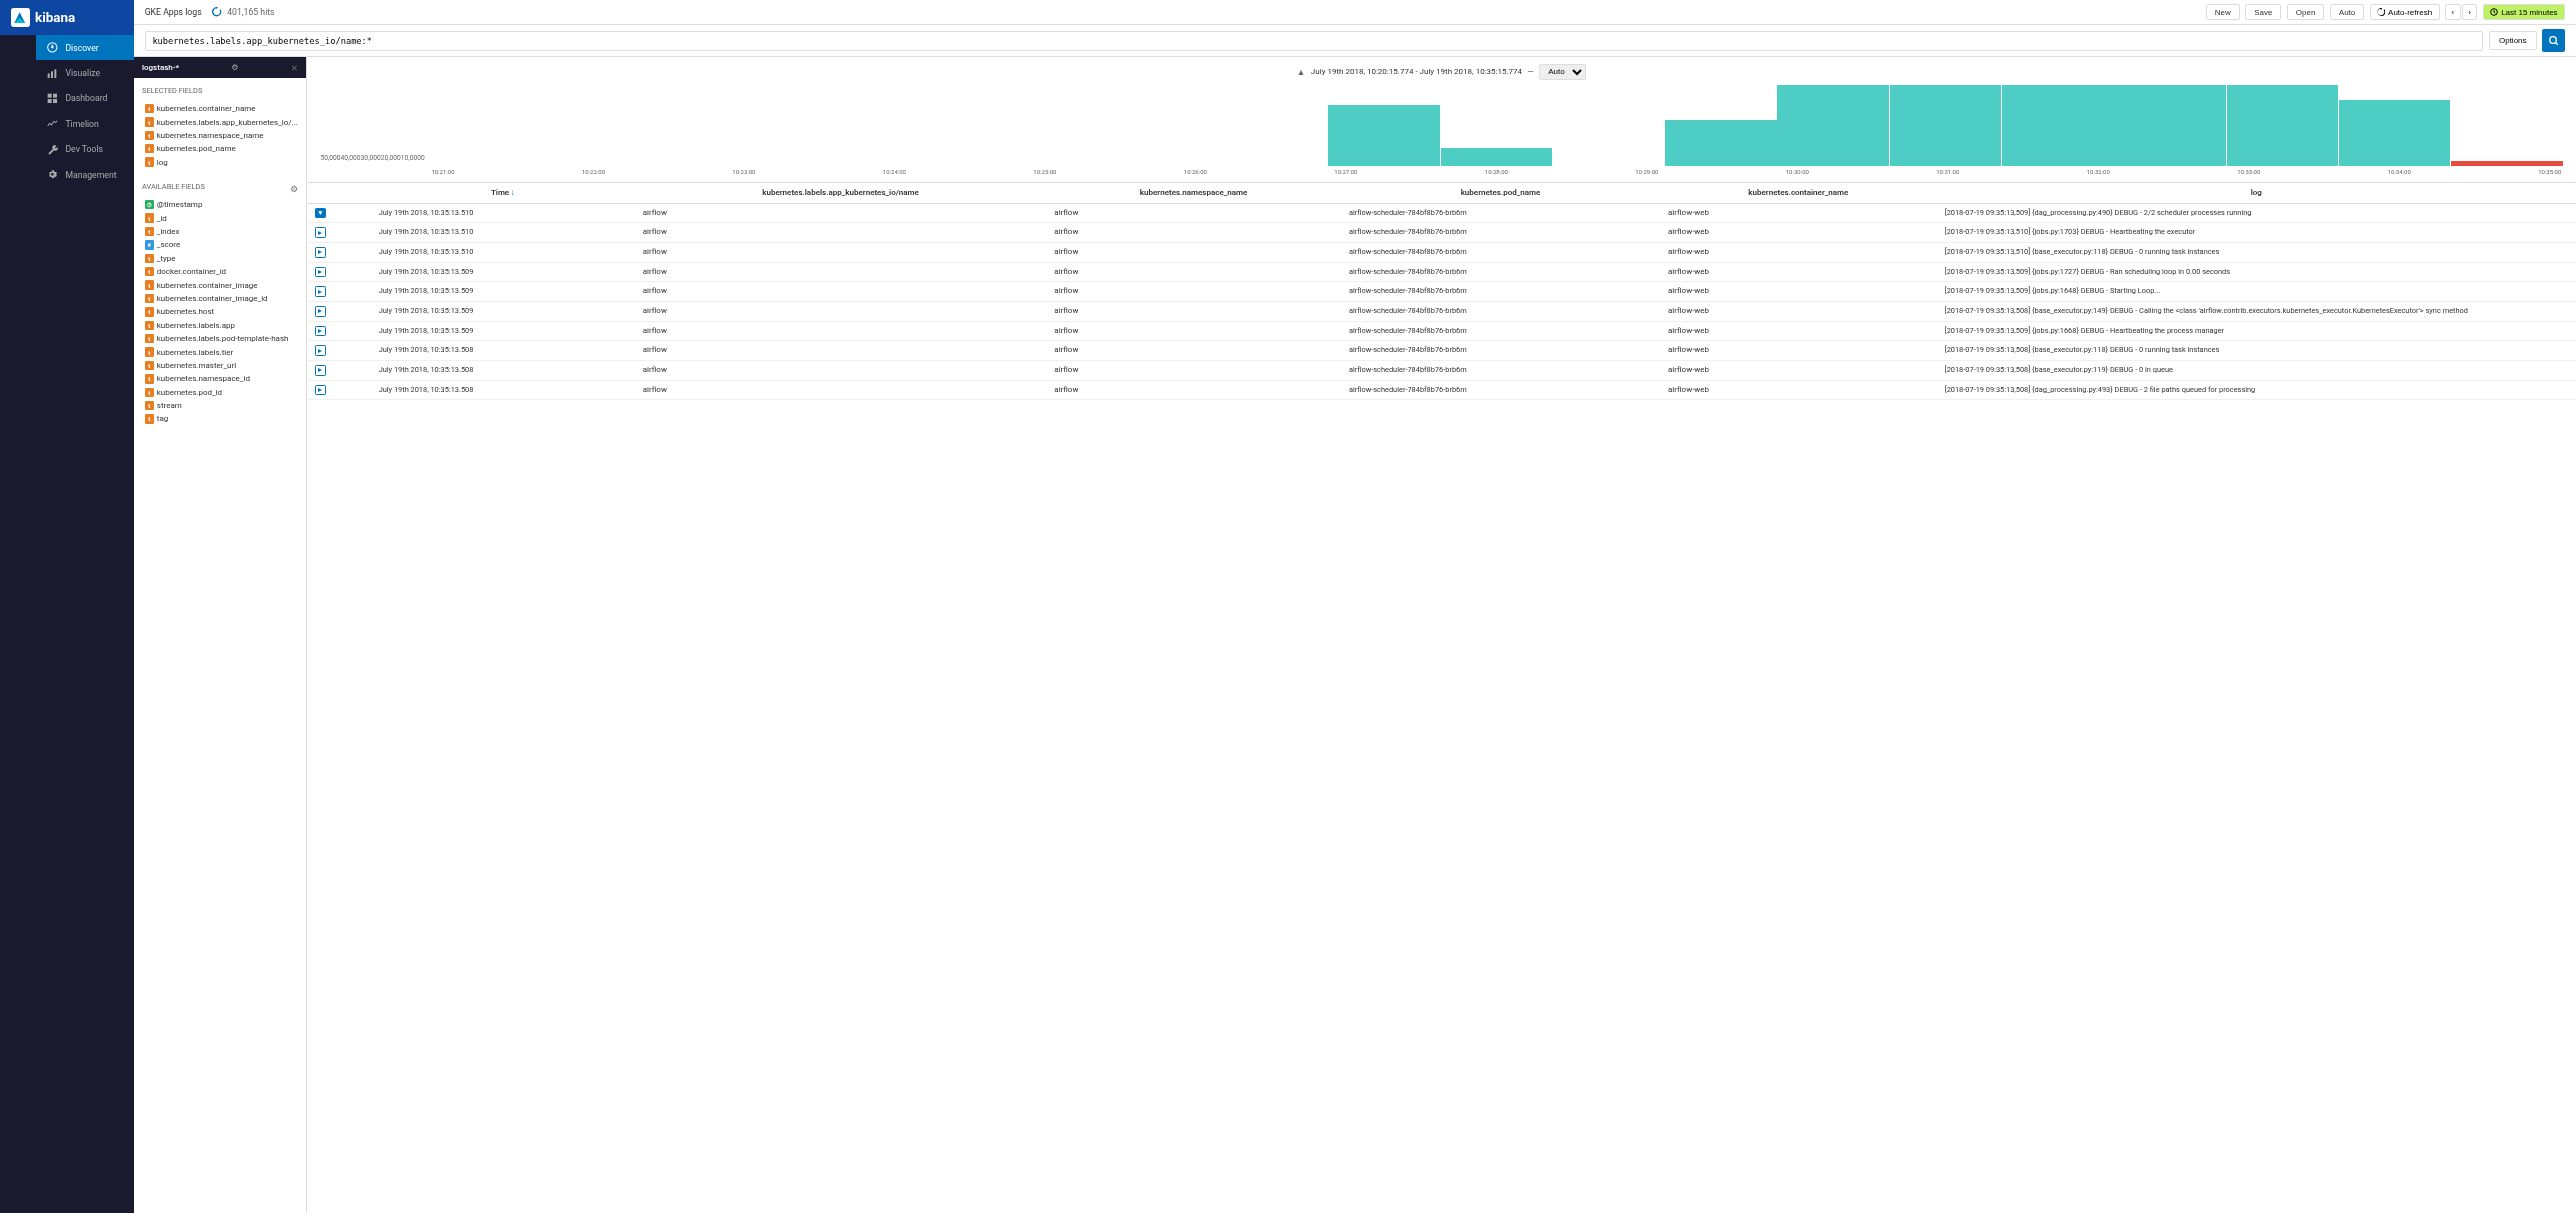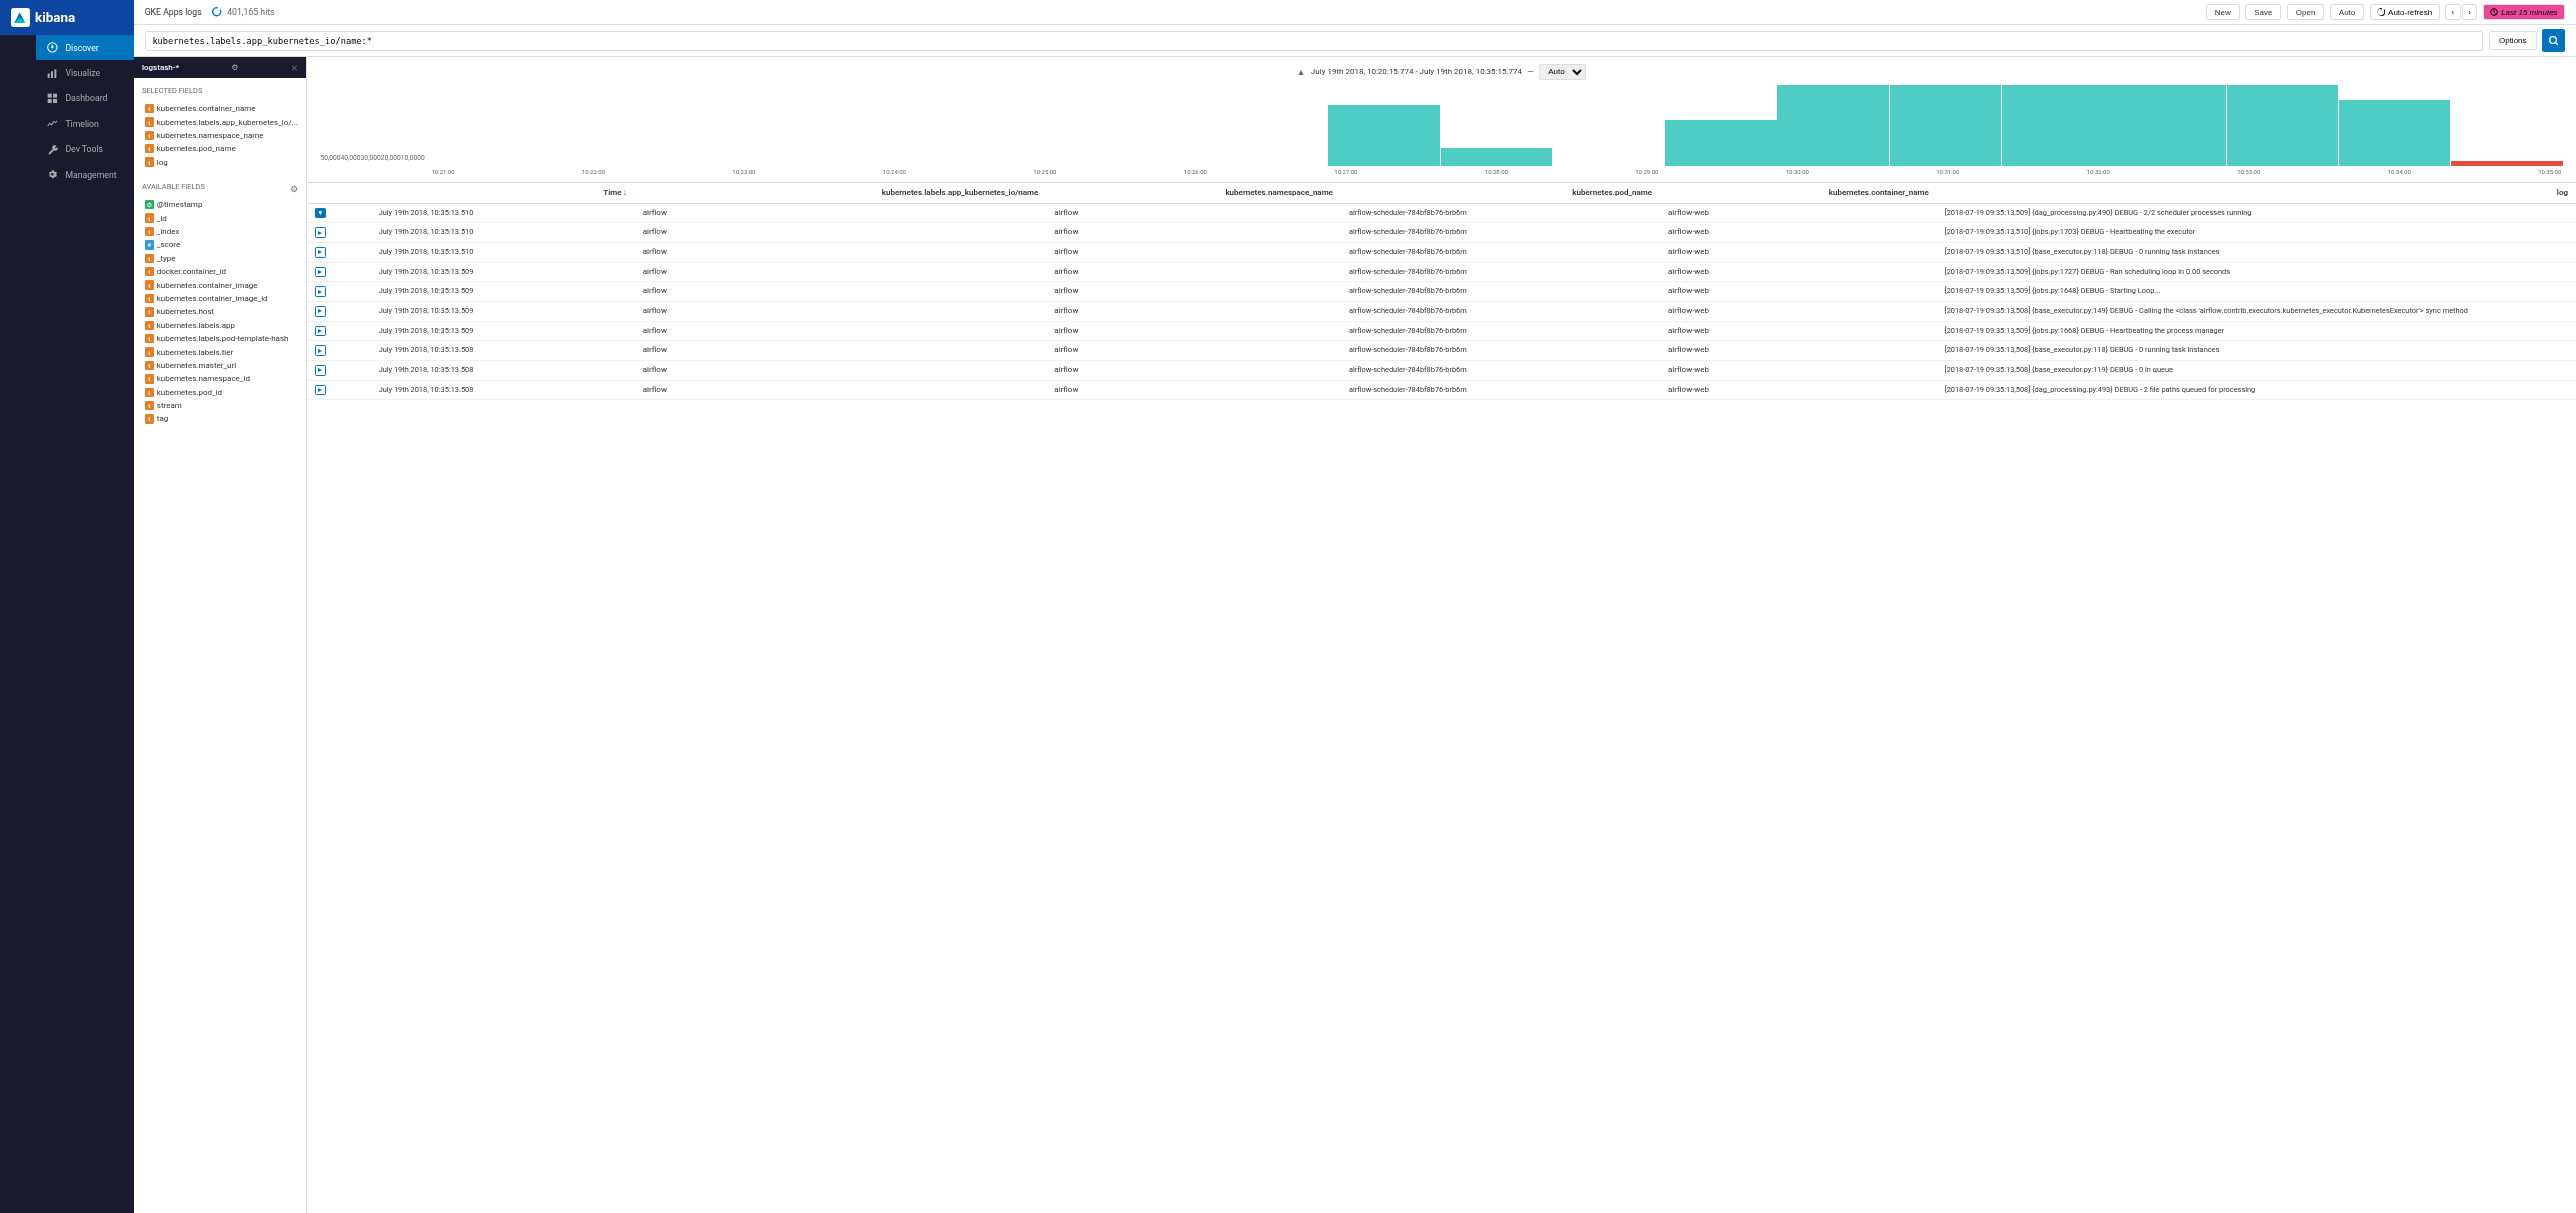--- a/index.html
+++ b/index.html
@@ -18,21 +18,21 @@
     
     .main { flex: 1; display: flex; flex-direction: column; overflow: hidden; background: #fff; }
 
     
     .topbar { display: flex; align-items: center; padding: 4px 10.7px; border-bottom: 0.7px solid #ddd; background: #fff; gap: 5.4px; }
     .topbar-title { font-size: 8.7px; color: #333; white-space: nowrap; margin-right: 5.4px; }
     .topbar-hits { color: #666; font-size: 8.7px; }
     .spacer { flex: 1; }
     .topbar-btn { padding: 2.7px 8px; border: 0.7px solid #ddd; background: #fff; border-radius: 2px; cursor: pointer; font-size: 8px; color: #333; }
     .auto-refresh-btn { display: flex; align-items: center; gap: 2.7px; padding: 2.7px 6.7px; border: 0.7px solid #ddd; background: #fff; border-radius: 2px; cursor: pointer; font-size: 8px; }
-    .time-btn { padding: 2.7px 6.7px; border: 0.7px solid #ddd; background: #ec4899; border-radius: 2px; cursor: pointer; font-size: 8px; display: flex; align-items: center; gap: 2.7px; font-style: italic; }
+    .time-btn { padding: 2.7px 6.7px; border: 0.7px solid #ddd; background: #bef264; border-radius: 2px; cursor: pointer; font-size: 8px; display: flex; align-items: center; gap: 2.7px; }
 
     
     .searchbar { display: flex; align-items: center; padding: 4px 10.7px; border-bottom: 0.7px solid #ddd; background: #fff; gap: 5.4px; }
     .search-input { flex: 1; padding: 4px 6.7px; border: 0.7px solid #ddd; border-radius: 2px; font-size: 8.7px; font-family: monospace; }
     .options-btn { padding: 4px 9.4px; border: 0.7px solid #ddd; background: #fff; border-radius: 2px; cursor: pointer; font-size: 8px; }
     .search-icon-btn { width: 23px; height: 23px; background: #0074bd; border: none; border-radius: 2px; cursor: pointer; display: flex; align-items: center; justify-content: center; color: white; font-size: 10.7px; }
 
     
     .filterbar { padding: 4px 10.7px; border-bottom: 0.7px solid #ddd; background: #fff; }
     .add-filter { color: #0074bd; cursor: pointer; font-size: 8px; display: inline-flex; align-items: center; gap: 2.7px; }
@@ -71,21 +71,21 @@
     .chart-bar { flex: 1; background: #4ecdc4; position: relative; min-height: 0; }
     .chart-bar.empty { background: transparent; }
     .chart-bar.red { background: #e74c3c; }
     .chart-x-labels { display: flex; justify-content: space-between; font-size: 6px; color: #666; margin-top: 2px; padding: 0 1.3px; }
     .chart-subtitle { text-align: center; font-size: 6.7px; color: #666; margin-top: 1.3px; }
     .chart-reset { color: #666; cursor: pointer; font-size: 8.7px; }
 
     
     .table-area { flex: 1; }
     .log-table { width: 100%; border-collapse: collapse; font-size: 8px; }
-    .log-table th { padding: 5.4px 8px; text-align: right; border-bottom: 1.3px solid #ddd; background: #fff; position: sticky; top: 0; z-index: 10; font-weight: 600; color: #333; white-space: nowrap; }
+    .log-table th { padding: 5.4px 8px; text-align: center; border-bottom: 1.3px solid #ddd; background: #fff; position: sticky; top: 0; z-index: 10; font-weight: 600; color: #333; white-space: nowrap; }
     .log-table th.sortable { cursor: pointer; }
     .log-table th .sort-icon { color: #0074bd; margin-left: 1.3px; }
     .log-table td { padding: 4px 8px; border-bottom: 0.7px solid #f0f0f0; vertical-align: top; }
     .expand-btn { background: none; border: 0.7px solid #0074bd; color: #0074bd; width: 10.7px; height: 10.7px; cursor: pointer; font-size: 6.7px; display: flex; align-items: center; justify-content: center; border-radius: 1.3px; }
     .time-cell { white-space: nowrap; color: #333; font-size: 7.4px; }
     .log-cell { font-size: 7.4px; color: #333; max-width: 268px; line-height: 1.4; }
 
     .chevron-right { display: inline-block; width: 0; height: 0; border-top: 2.7px solid transparent; border-bottom: 2.7px solid transparent; border-left: 4.7px solid #0074bd; }
 
     .nav-arrows { display: flex; gap: 1.3px; }

